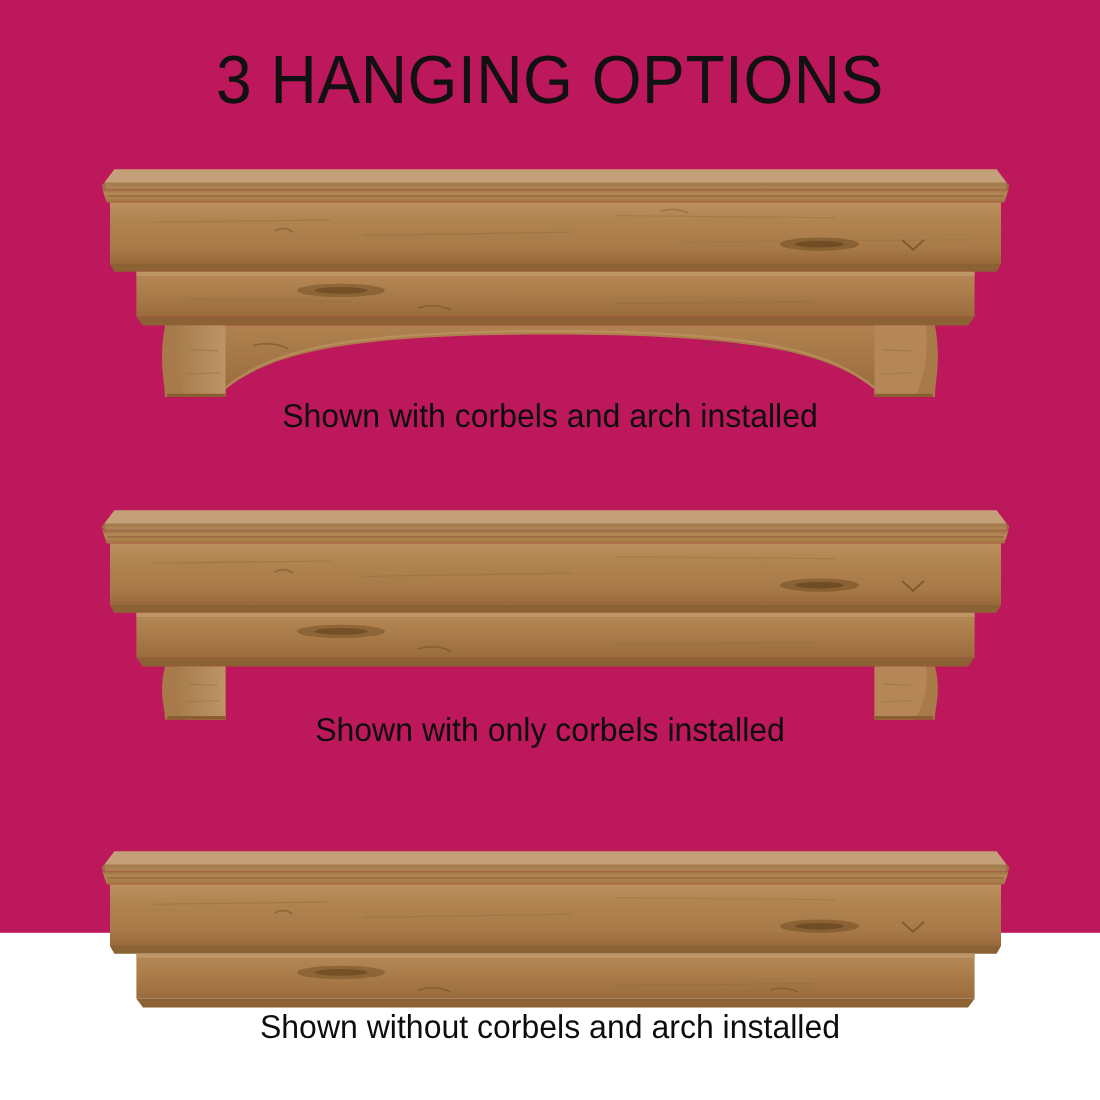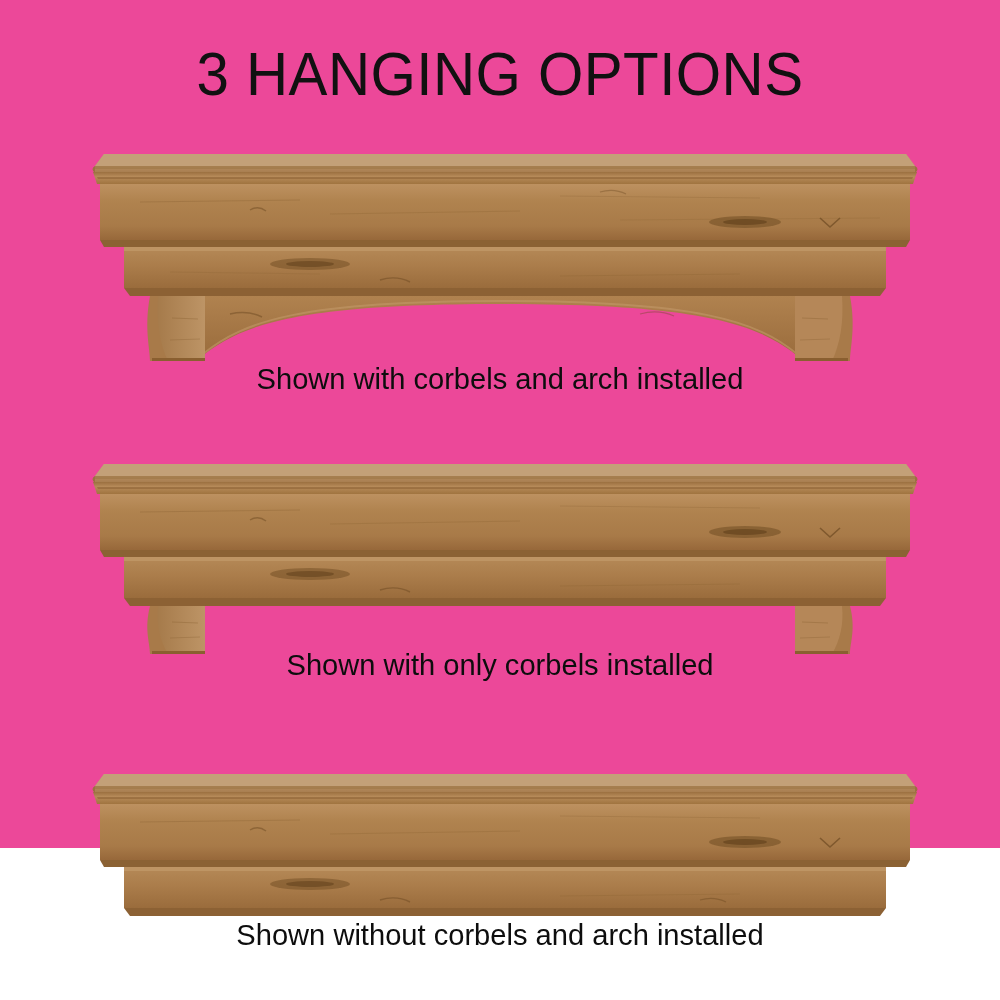--- a/index.html
+++ b/index.html
@@ -12,21 +12,21 @@
     height: 1000px;
     font-family: "Liberation Sans", sans-serif;
     overflow: hidden;
     position: relative;
   }
 
   #page {
     position: relative;
     width: 1000px;
     height: 848px;
-    background: #ec4899;
+    background: #be185d;
   }
 
   
   .title {
     position: absolute;
     left: 0;
     top: 38px;
     width: 1000px;
     text-align: center;
     font-family: "Liberation Sans", sans-serif;

